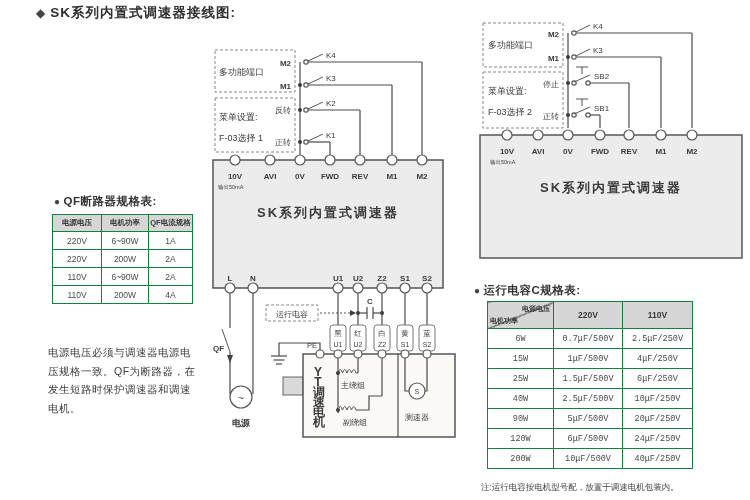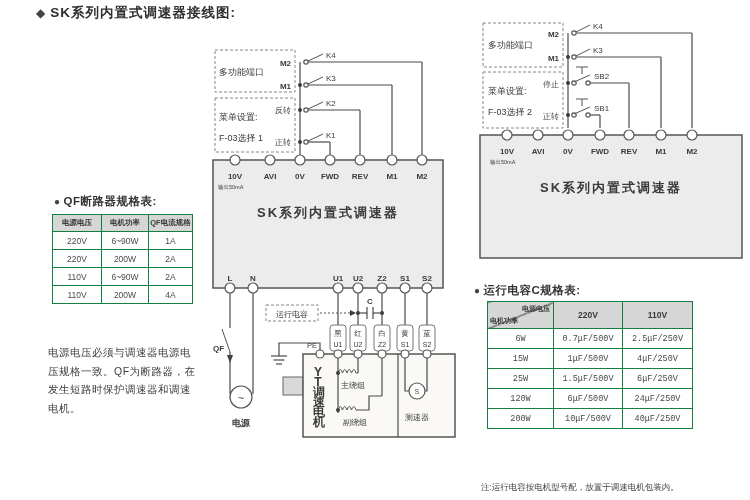--- a/index.html
+++ b/index.html
@@ -377,20 +377,30 @@
         <td>15W</td>
         <td>1μF/500V</td>
         <td>4μF/250V</td>
       </tr>
       <tr>
         <td>25W</td>
         <td>1.5μF/500V</td>
         <td>6μF/250V</td>
       </tr>
       <tr>
+        <td>40W</td>
+        <td>2.5μF/500V</td>
+        <td>10μF/250V</td>
+      </tr>
+      <tr>
+        <td>90W</td>
+        <td>5μF/500V</td>
+        <td>20μF/250V</td>
+      </tr>
+      <tr>
         <td>120W</td>
         <td>6μF/500V</td>
         <td>24μF/250V</td>
       </tr>
       <tr>
         <td>200W</td>
         <td>10μF/500V</td>
         <td>40μF/250V</td>
       </tr>
     </tbody>

